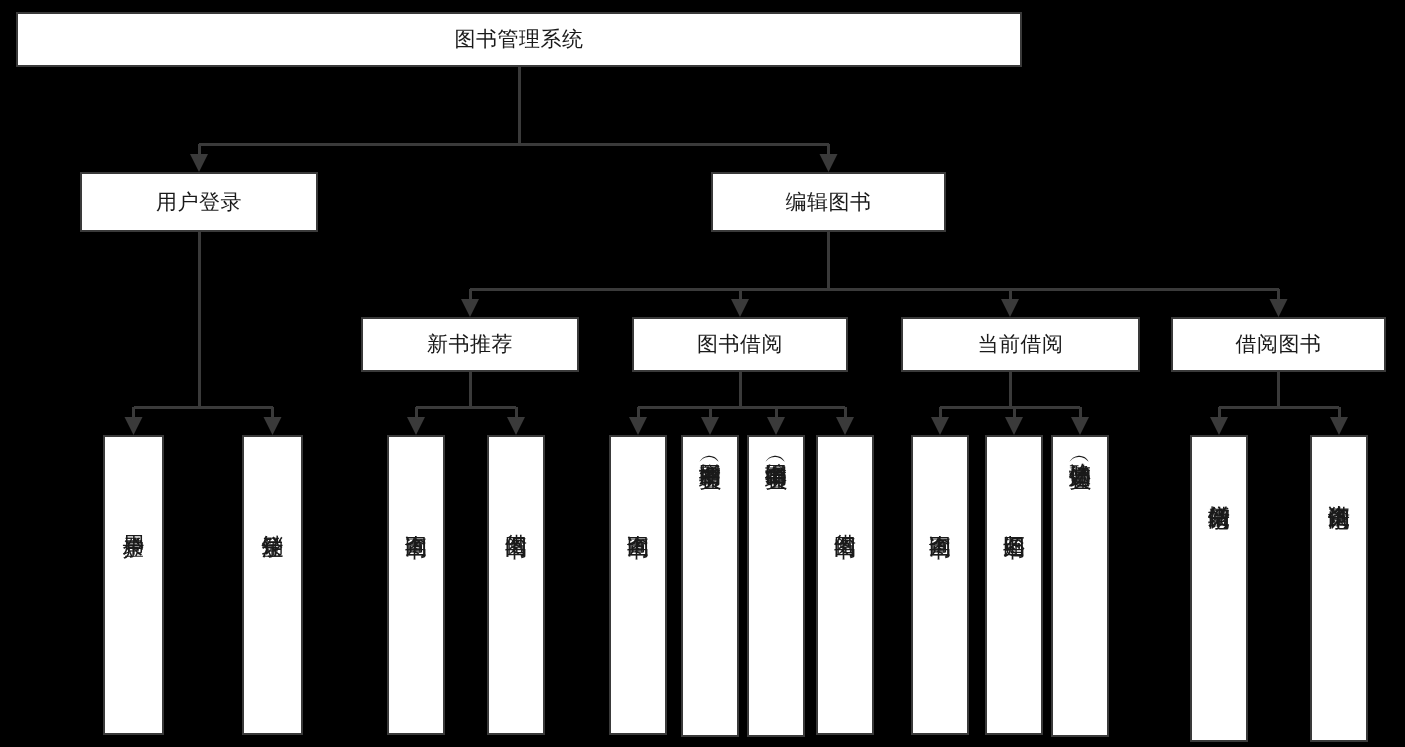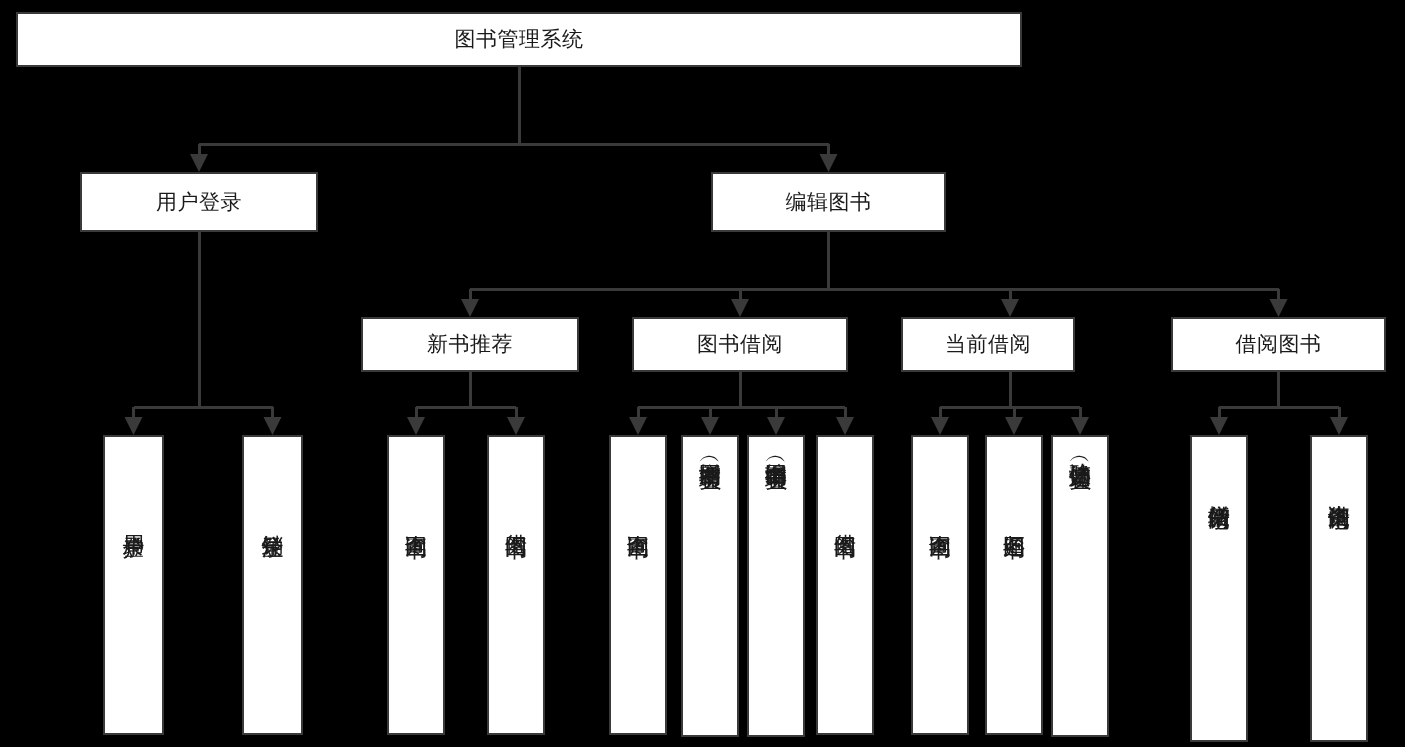--- a/index.html
+++ b/index.html
@@ -146,21 +146,21 @@
       </div>
       <div class="node horiz" style="left: 711px; top: 172px; width: 235px; height: 60px;">
         <span class="label">编辑图书</span>
       </div>
       <div class="node horiz" style="left: 361px; top: 317px; width: 218px; height: 55px;">
         <span class="label">新书推荐</span>
       </div>
       <div class="node horiz" style="left: 632px; top: 317px; width: 216px; height: 55px;">
         <span class="label">图书借阅</span>
       </div>
-      <div class="node horiz" style="left: 901px; top: 317px; width: 174px; height: 55px;">
+      <div class="node horiz" style="left: 901px; top: 317px; width: 239px; height: 55px;">
         <span class="label">当前借阅</span>
       </div>
       <div class="node horiz" style="left: 1171px; top: 317px; width: 215px; height: 55px;">
         <span class="label">借阅图书</span>
       </div>
       <div class="node vert mid" style="left: 103px; top: 435px; width: 61px; height: 300px;">
         <span class="label">用户登录</span>
       </div>
       <div class="node vert mid" style="left: 242px; top: 435px; width: 61px; height: 300px;">
         <span class="label">注销登录</span>

